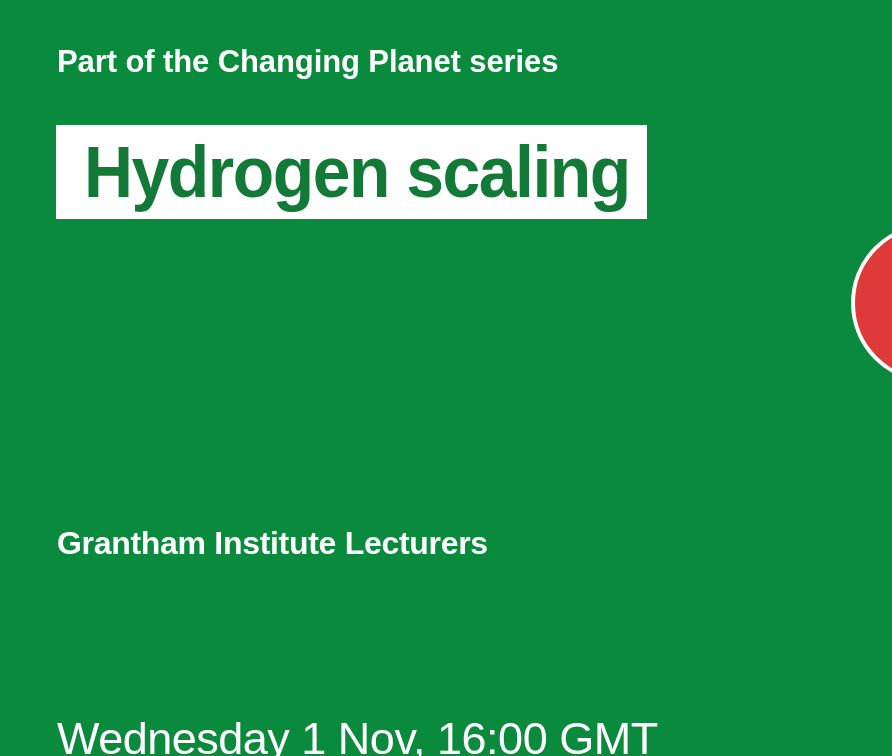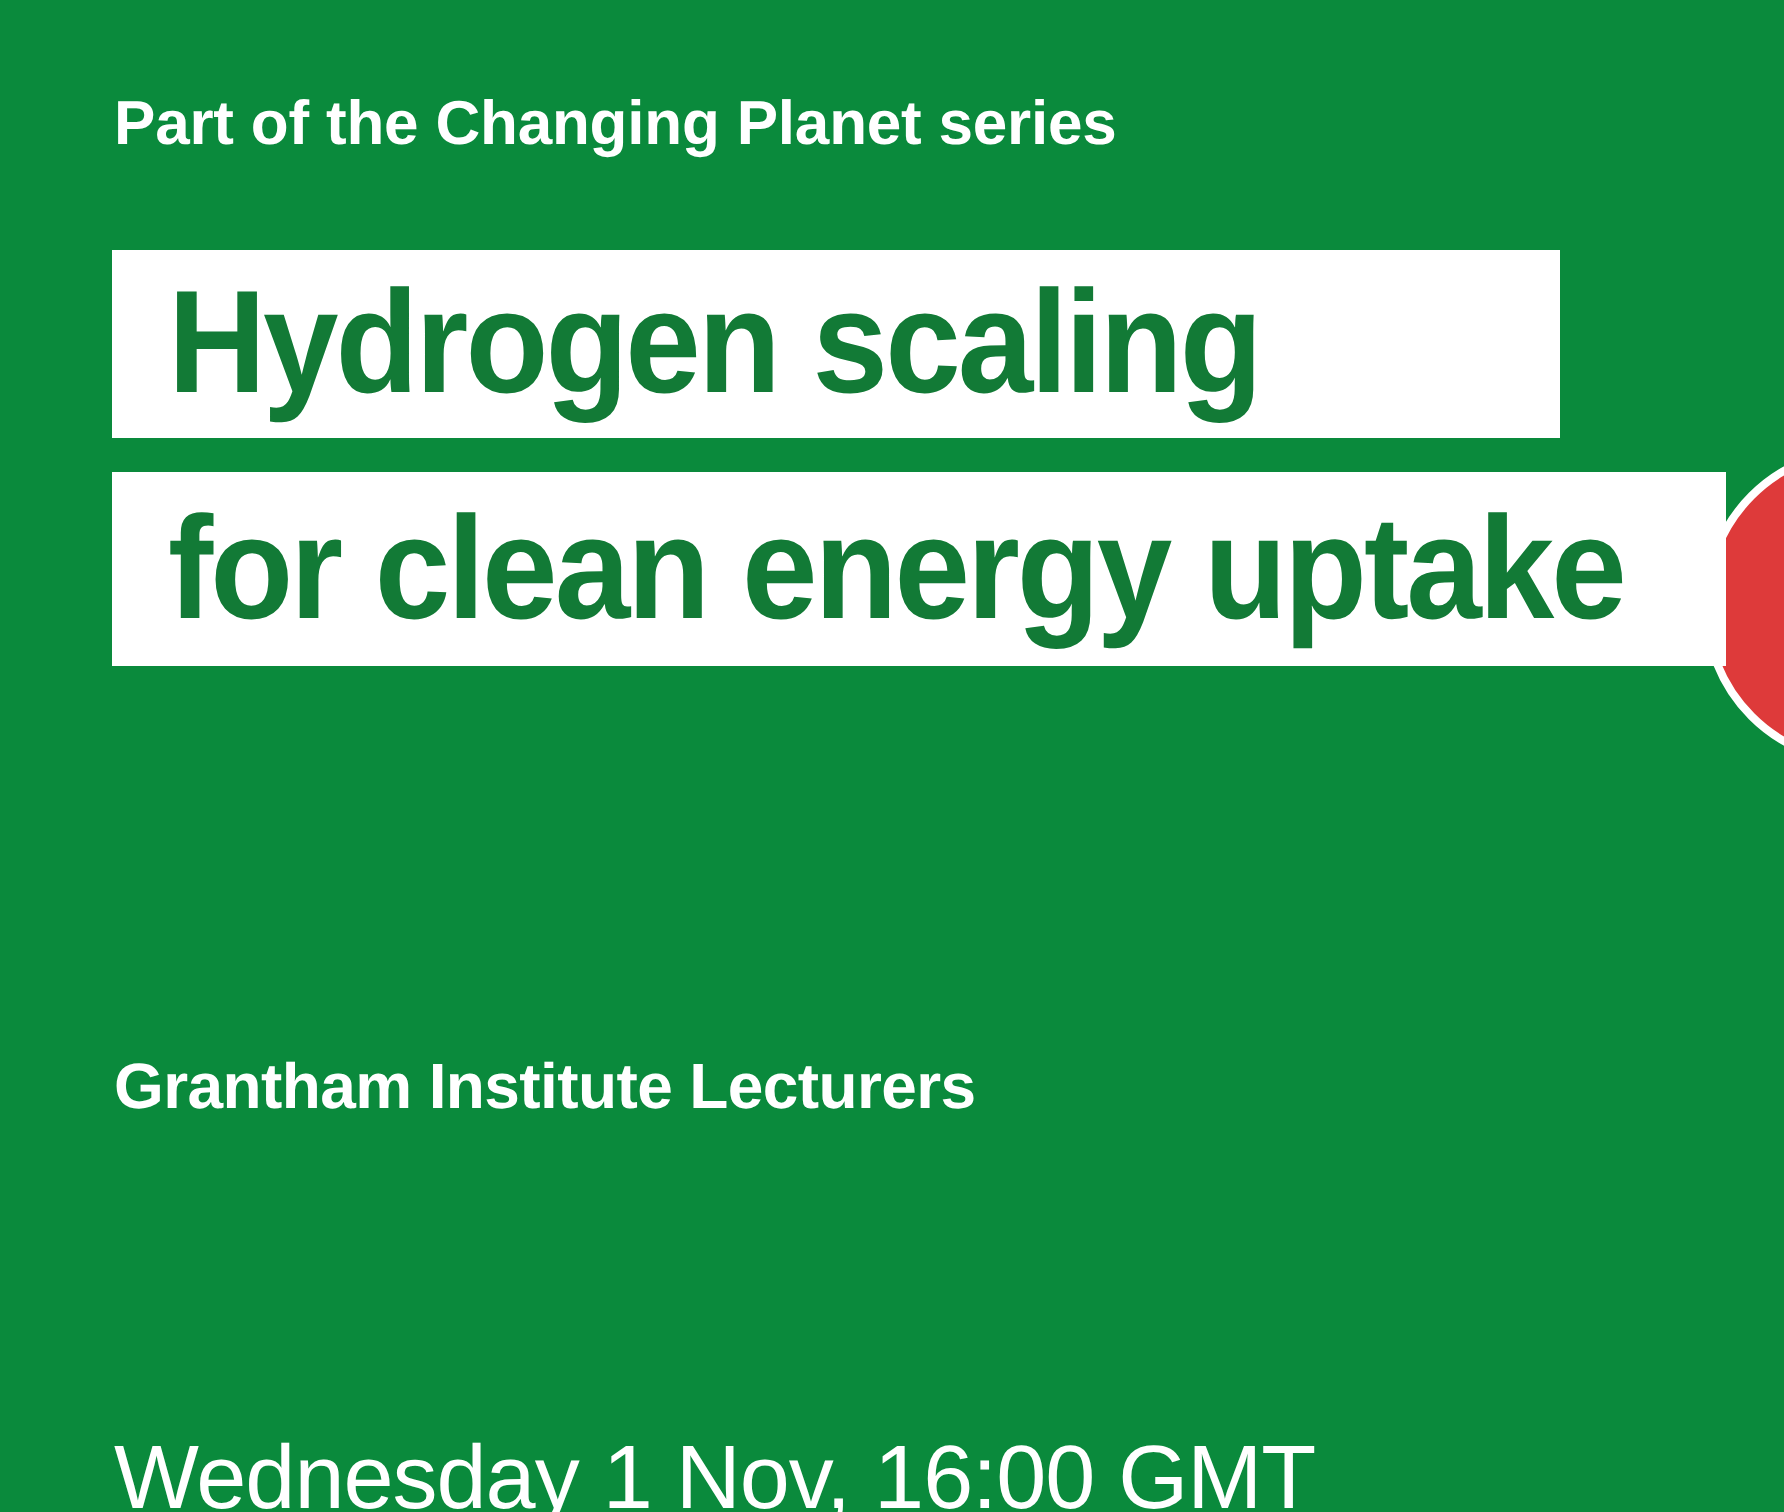--- a/index.html
+++ b/index.html
@@ -55,21 +55,21 @@
     position: absolute;
     background: #ffffff;
     z-index: 2;
     display: flex;
     align-items: center;
     box-sizing: border-box;
   }
   .title-band-1 {
     left: 56px;
     top: 125px;
-    width: 724px;
+    width: 591px;
     height: 94px;
     padding-left: 28px;
   }
   .title-band-2 {
     left: 56px;
     top: 236px;
     width: 807px;
     height: 97px;
     padding-left: 28px;
   }
@@ -128,22 +128,19 @@
 <div class="poster">
 
   <div class="circle-deco"></div>
 
   <div class="eyebrow">Part of the Changing Planet series</div>
 
   <div class="title-band title-band-1">
     <span class="title-line">Hydrogen scaling</span>
   </div>
 
-  <div class="title-band title-band-2">
-    <span class="title-line">for clean energy uptake</span>
-  </div>
 
 
   <div class="speaker-role">Grantham Institute Lecturers</div>
 
   <div class="datetime">Wednesday 1 Nov,  16:00 GMT</div>
 
 </div>
 
 </body></html>

